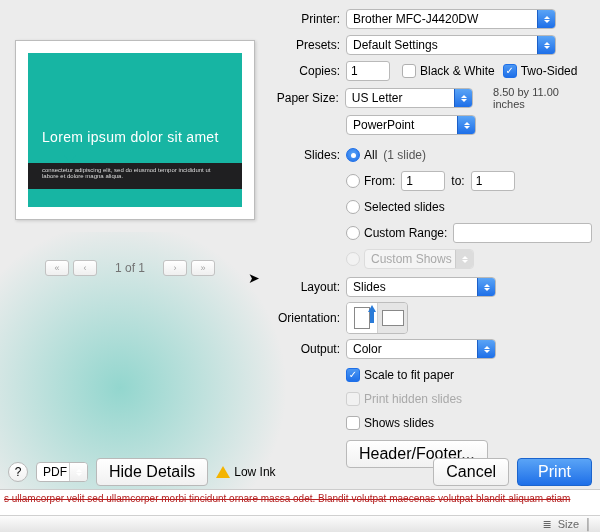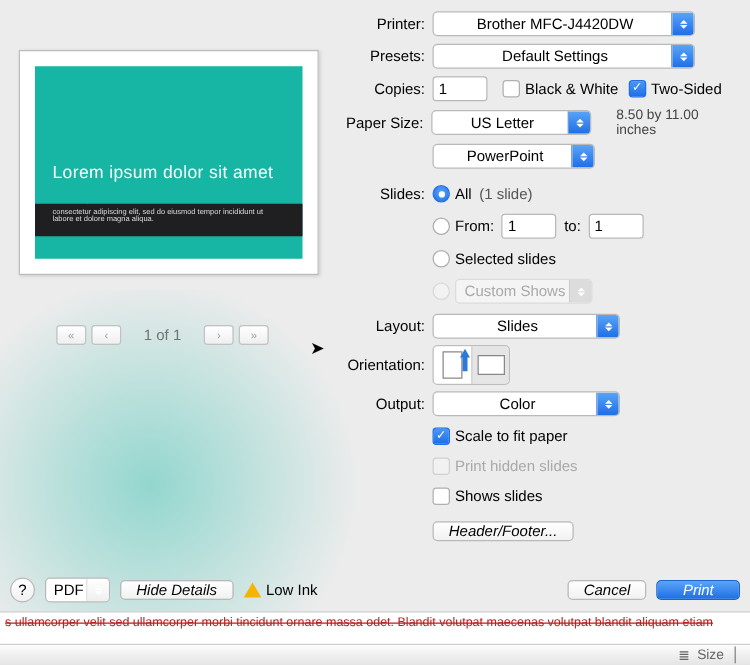--- a/index.html
+++ b/index.html
@@ -55,21 +55,20 @@
     display: inline-flex;
     align-items: center;
     height: 20px;
     background: #fff;
     border: 1px solid #b9b9b9;
     border-radius: 4px;
     font-size: 12px;
     position: relative;
     padding: 0 20px 0 6px;
     cursor: default;
-    justify-content: center;
   }
   .select .cap {
     position: absolute;
     right: 0; top: 0; bottom: 0;
     width: 18px;
     background: linear-gradient(#5aa4f6, #1e6fe8);
     border-left: 1px solid #1c5fc7;
     border-radius: 0 3px 3px 0;
     display: flex;
     flex-direction: column;
@@ -197,28 +196,27 @@
   .arrowup::after {
     content:"";
     position:absolute; left:-2px; top:6px;
     width:4px; height:12px; background:#2a7bd8;
   }
 
   .btn {
     display: inline-flex;
     align-items: center;
     justify-content: center;
-    height: 16px;
+    height: 28px;
     padding: 0 12px;
     border: 1px solid #b9b9b9;
     border-radius: 4px;
     background: linear-gradient(#ffffff,#f1f1f1);
-    font-size: 12px;
+    font-size: 16px;
     cursor: default;
-    font-style: italic;
   }
   .btn.primary {
     background: linear-gradient(#5aa4f6,#1e6fe8);
     color: #fff;
     border-color: #1b64cd;
   }
 
   
   .preview {
     position: absolute;
@@ -443,20 +441,28 @@
     </div>
 
     <div class="row">
       <span class="lbl"></span>
       <span class="radio">
         <span class="dot"></span>
         <span>Selected slides</span>
       </span>
     </div>
 
+    <div class="row">
+      <span class="lbl"></span>
+      <span class="radio">
+        <span class="dot"></span>
+        <span>Custom Range:</span>
+      </span>
+      <span class="txtbox" style="flex:1;margin-left:6px"></span>
+    </div>
 
     <div class="row">
       <span class="lbl"></span>
       <span class="radio disabled">
         <span class="dot"></span>
       </span>
       <div class="select disabled" style="width:110px;margin-left:4px">
         <span>Custom Shows</span>
         <span class="cap"></span>
       </div>

